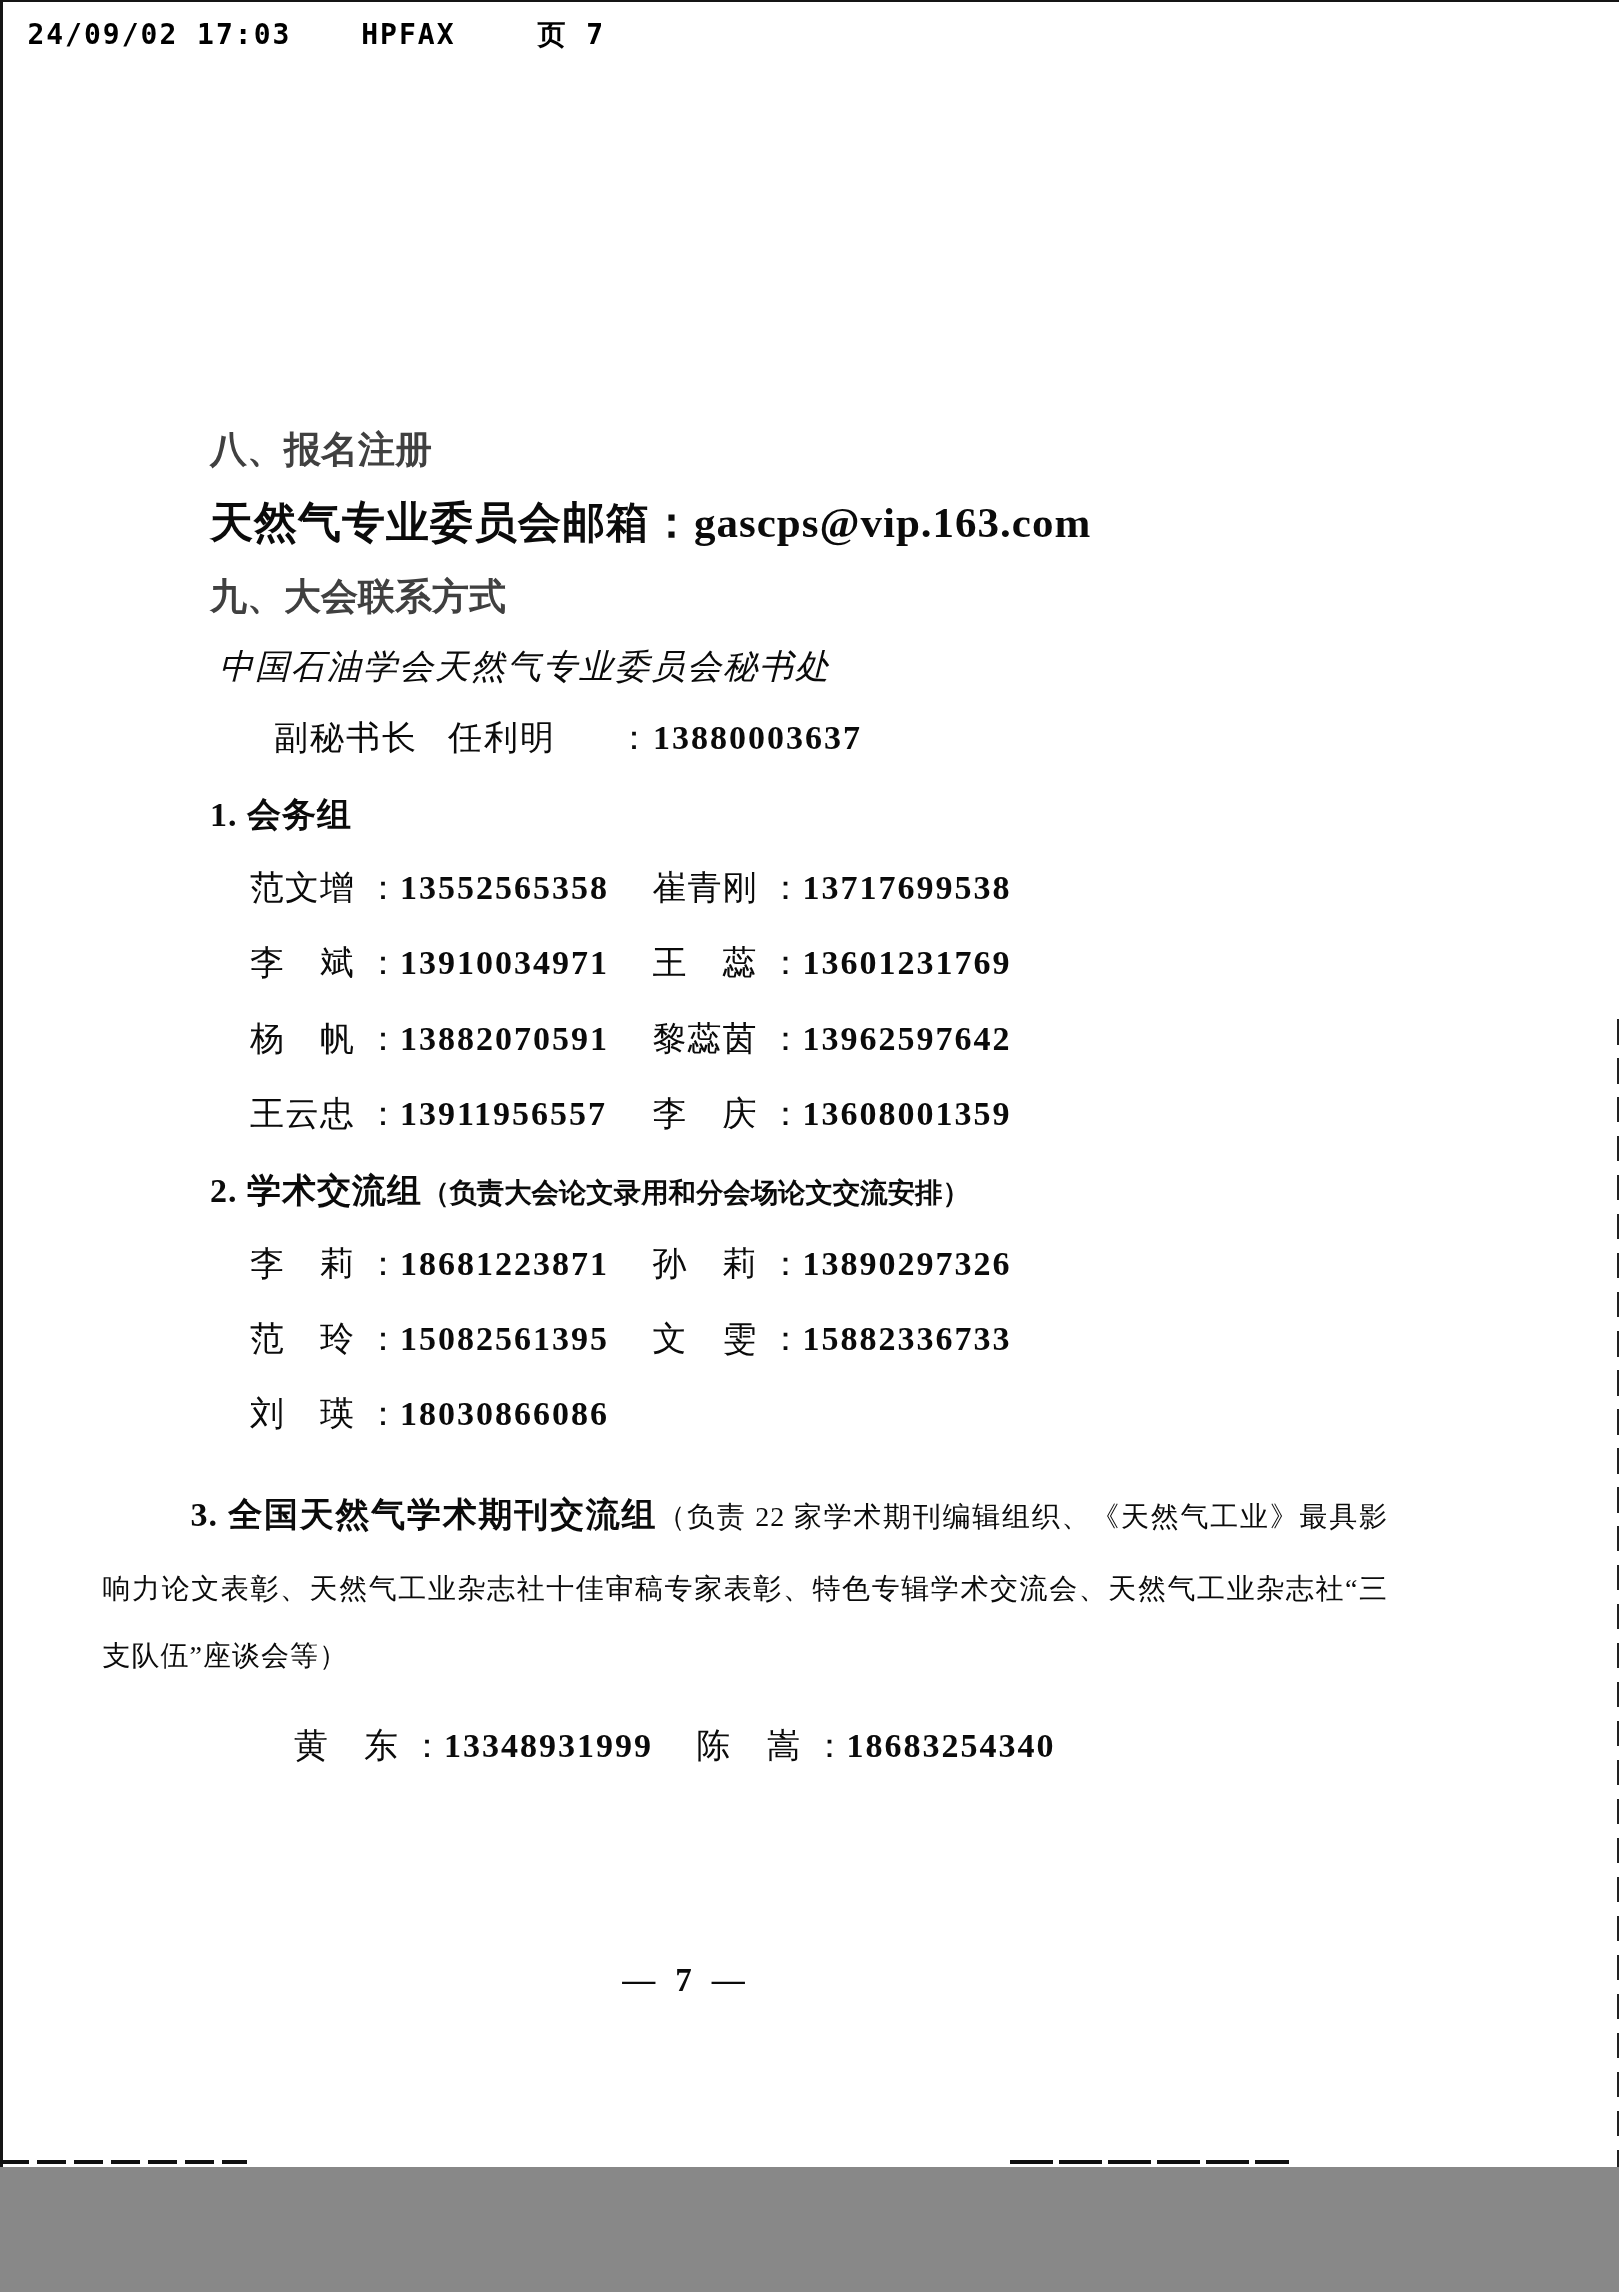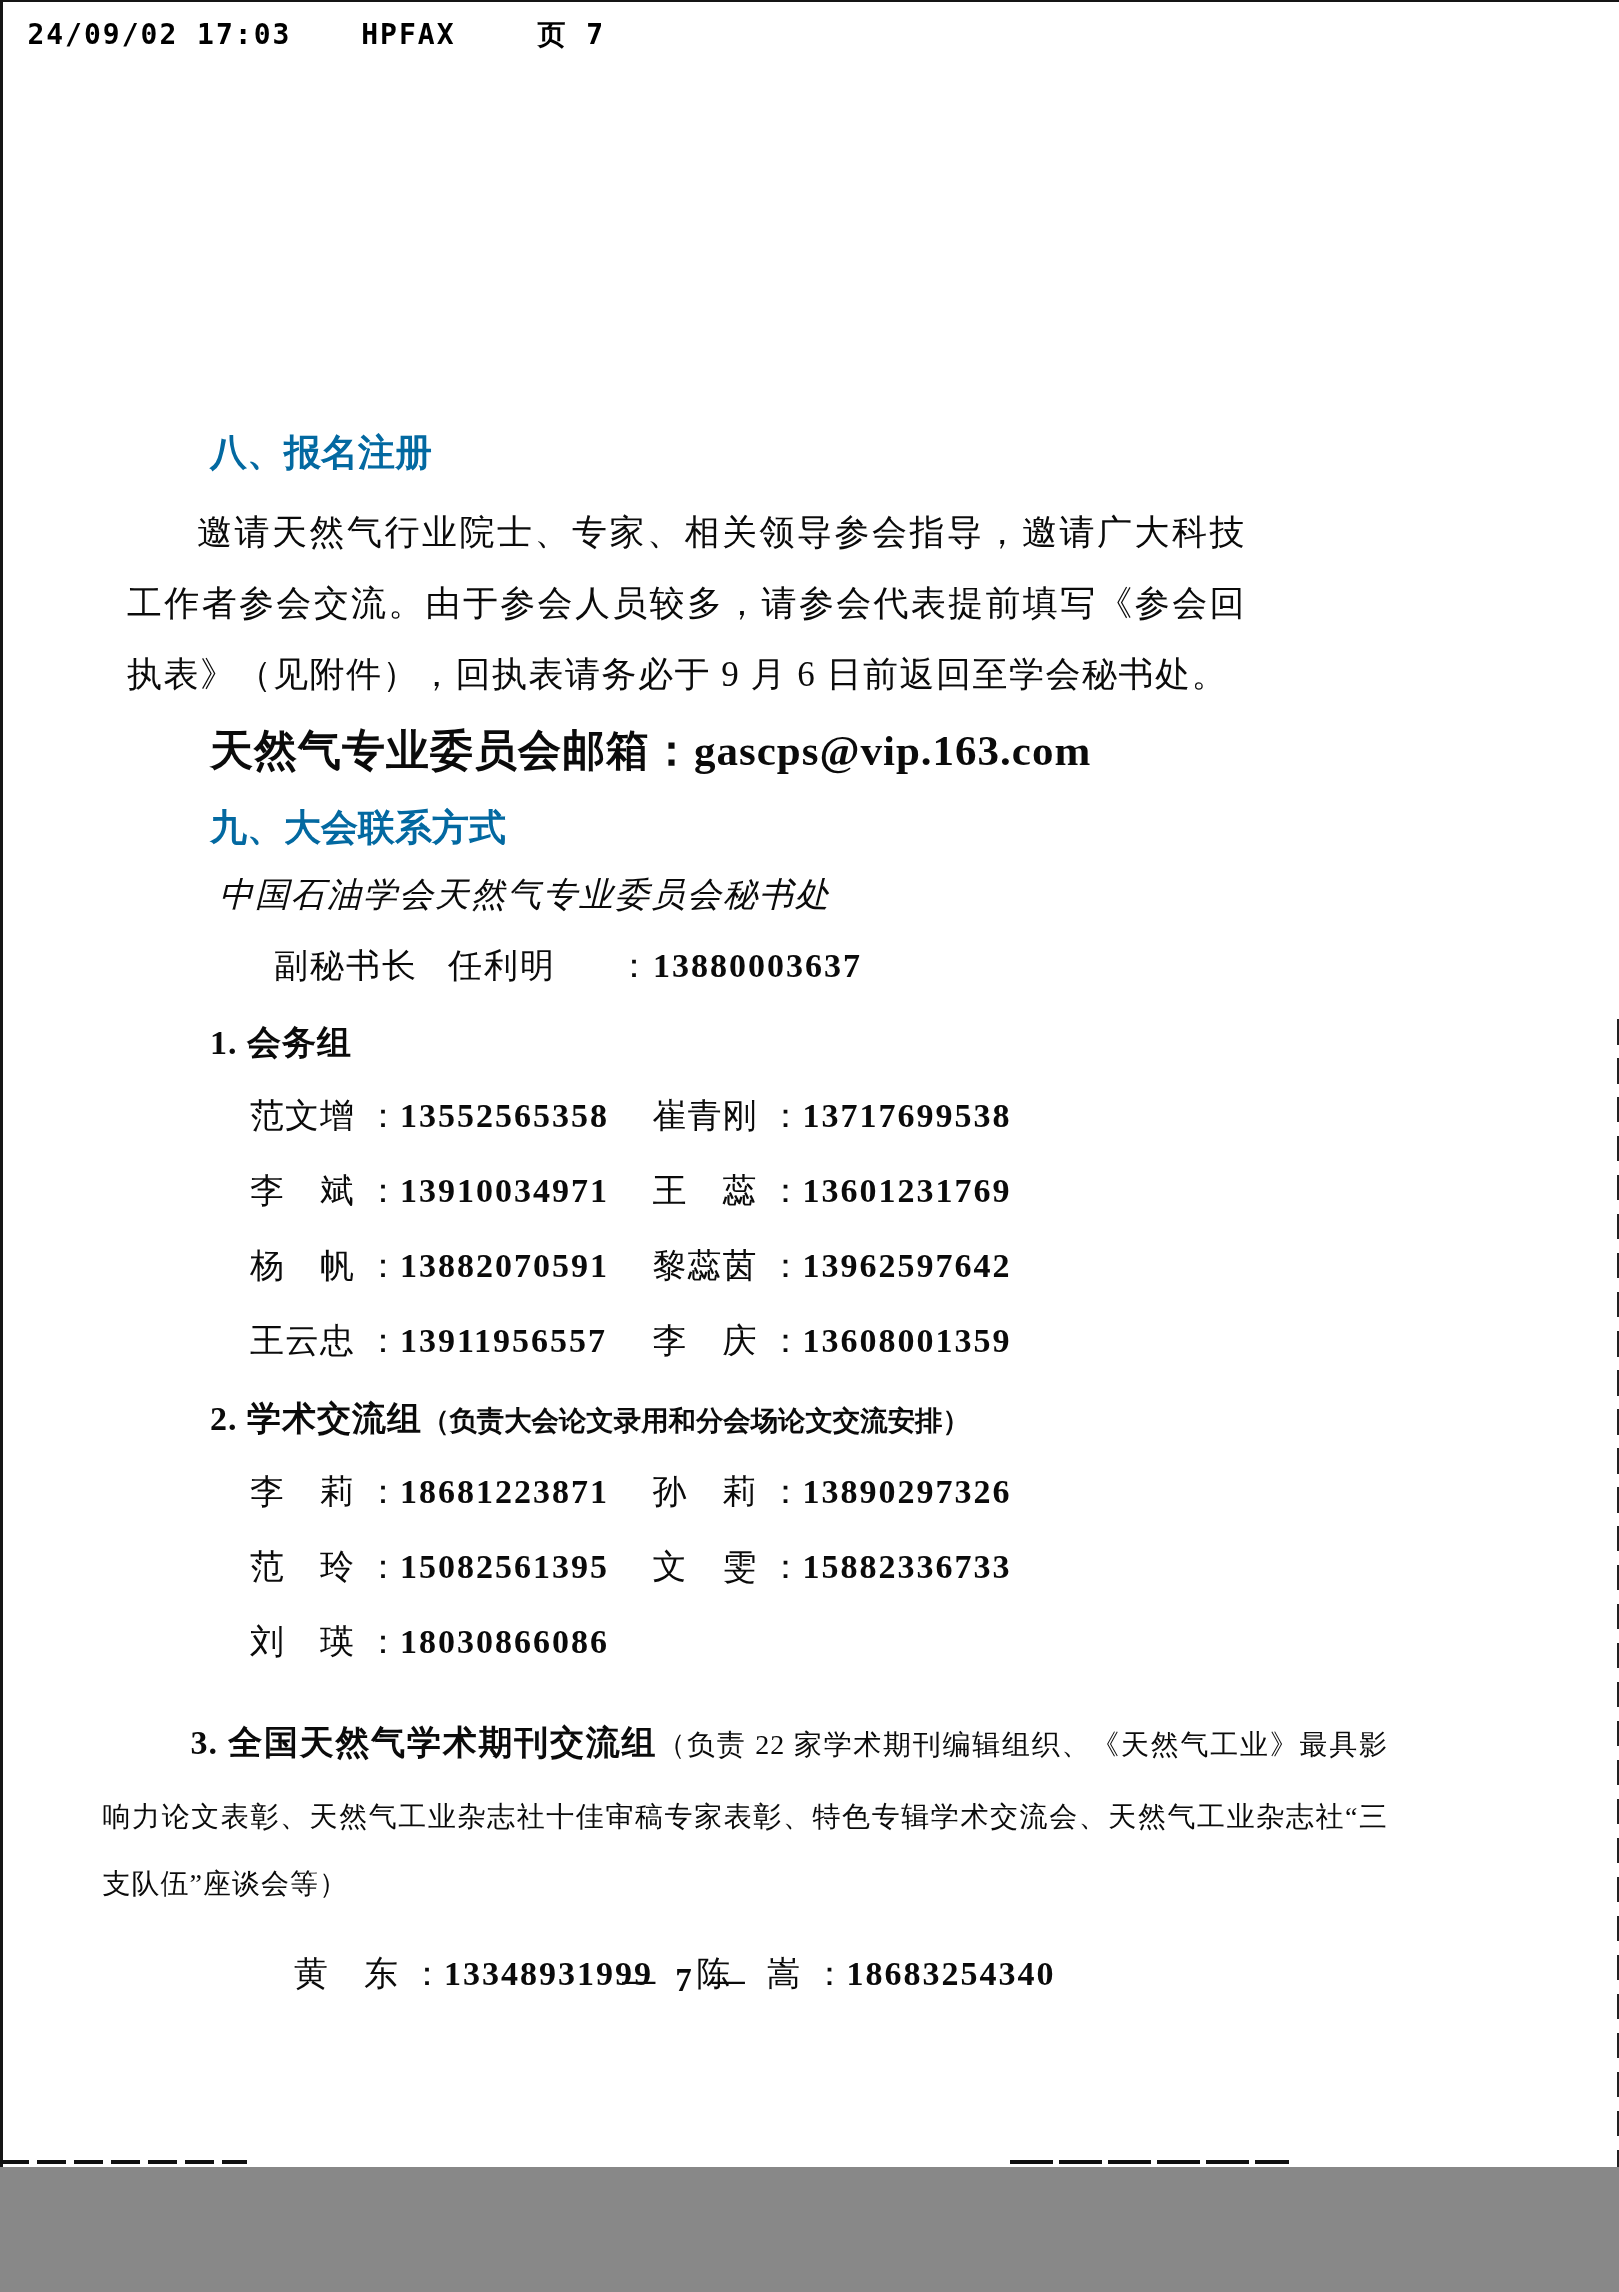--- a/index.html
+++ b/index.html
@@ -28,22 +28,22 @@
     white-space:nowrap;
   }
   .fax-header .device{margin-left:51px;}
   .fax-header .pagelab{margin-left:63px;}
 
   .content{
     position:absolute;left:127px;top:431px;width:1119px;
     font-size:35px;line-height:1.18;
   }
   .sec-heading{
-    font-family:Liberation Serif, serif;
-    font-weight:bold;font-size:37px;color:#0369a1;
+    font-family:Liberation Mono, monospace;
+    font-weight:bold;font-size:37px;color:#404040;
     margin:0 0 23.5px 83px;
   }
   .sec-heading.second{margin-top:5.9px;margin-bottom:25.5px;}
   .para{
     margin:0 0 15.7px 0;
     text-align:justify;
     text-indent:2em;
     line-height:2.02;
     letter-spacing:1.5px;
   }
@@ -95,21 +95,20 @@
   <div class="fax-header">
     <span class="dt">24/09/02 17:03</span>
     <span class="device">HPFAX</span>
     <span class="pagelab">页 7</span>
   </div>
 
   <div class="content">
 
     <div class="sec-heading">八、报名注册</div>
 
-    <p class="para">邀请天然气行业院士、专家、相关领导参会指导，邀请广大科技工作者参会交流。由于参会人员较多，请参会代表提前填写《参会回执表》（见附件），回执表请务必于 9 月 6 日前返回至学会秘书处。</p>
 
     <div class="email-line">天然气专业委员会邮箱：gascps@vip.163.com</div>
 
     <div class="sec-heading second">九、大会联系方式</div>
 
     <div class="secretariat">中国石油学会天然气专业委员会秘书处</div>
 
 
     <div class="kv">
       <span class="role">副秘书长</span><span class="person">任利明</span><span>：</span><span class="phone">13880003637</span>

